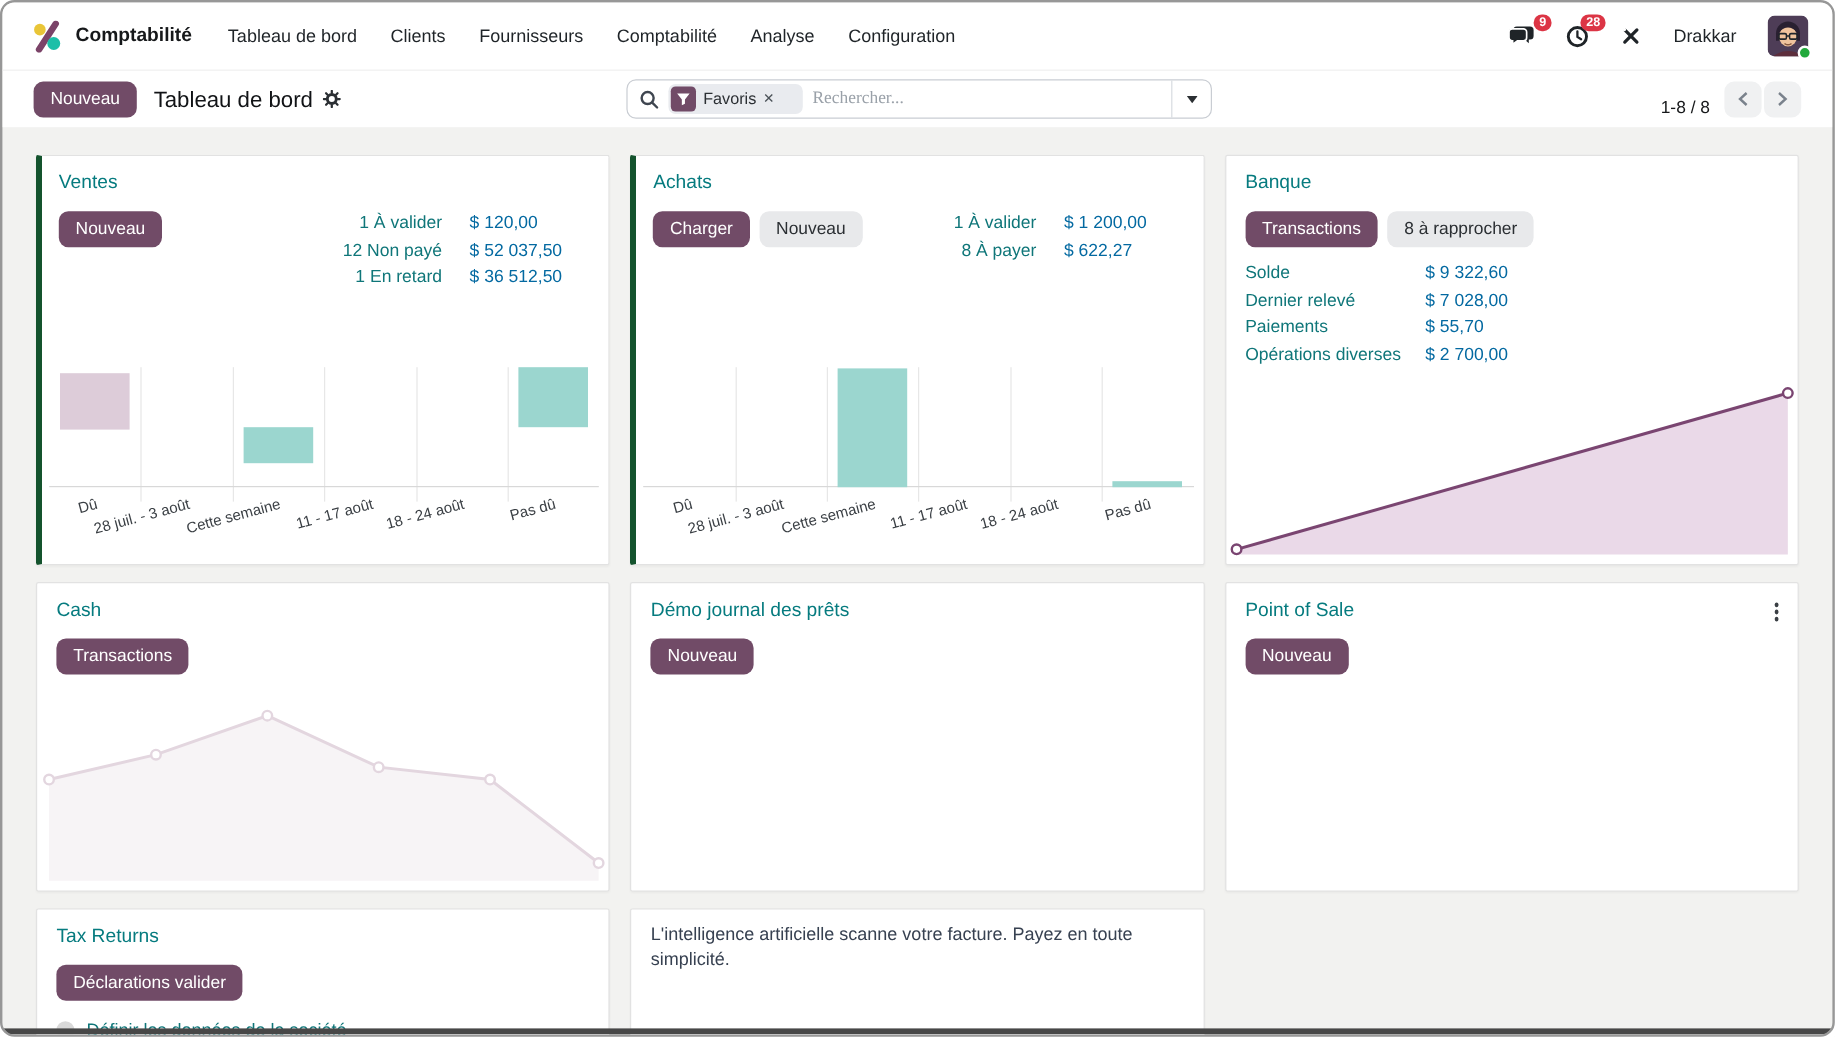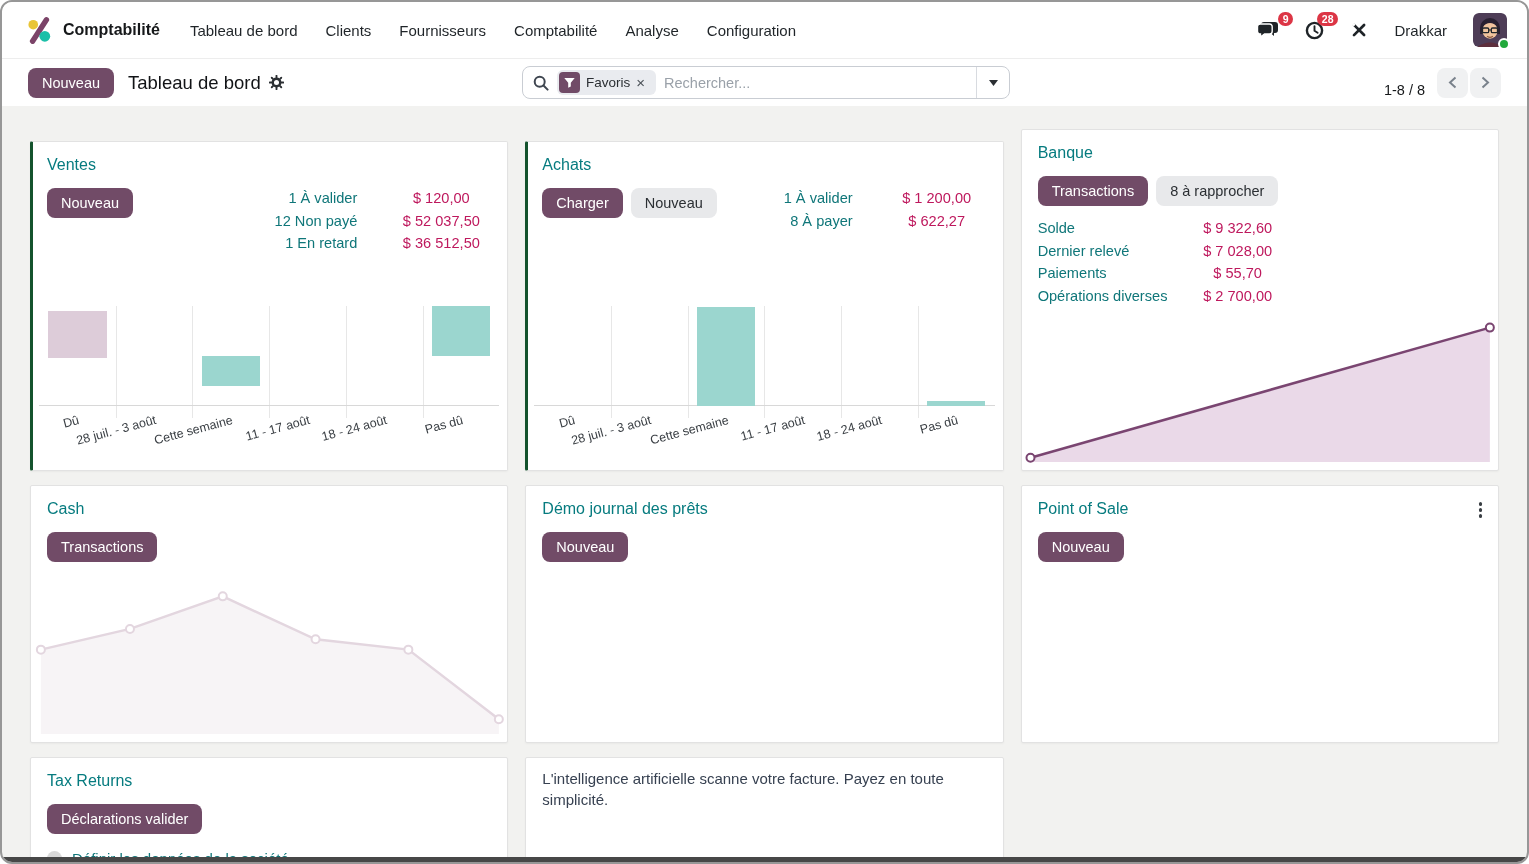--- a/index.html
+++ b/index.html
@@ -34,51 +34,51 @@
   .btn { border:none; border-radius:8px; font-size:14.5px; font-weight:500;
          padding:7px 14px; cursor:pointer; font-family:inherit; white-space:nowrap; }
   .btn-primary { background:#714B67; color:#fff; }
   .btn-secondary { background:#e8e9eb; color:#2b2f33; }
   .cp-title { display:flex; align-items:center; gap:8px; margin-left:14px;
               font-size:18.5px; color:#111316; }
   .searchbar { position:absolute; left:520px; top:7px; width:488px; height:33px;
                background:#fff; border:1px solid #c9cdd3; border-radius:8px;
                display:flex; align-items:center; padding:0 0 0 10px; }
   .facet { display:flex; align-items:center; gap:6px; background:#e9ebef;
-           border-radius:6px; padding:2px 11px 2px 2px; margin-left:8px; height:25px; }
+           border-radius:6px; padding:2px 24px 2px 2px; margin-left:8px; height:25px; }
   .facet-funnel { width:21px; height:21px; background:#714B67; border-radius:4px;
                   display:flex; align-items:center; justify-content:center; }
   .facet-label { font-size:13.5px; color:#2b2f33; }
   .facet-x { font-size:15px; color:#4b5258; cursor:pointer; line-height:1; }
   .search-input { flex:1; border:none; outline:none; font-size:14.5px; margin-left:8px;
-                  color:#333; font-family:Liberation Sans, sans-serif; background:transparent; }
+                  color:#333; font-family:Liberation Serif, serif; background:transparent; }
   .search-input::placeholder { color:#9aa1a9; }
   .search-toggle { width:33px; height:100%; border-left:1px solid #d8dbe0;
                    display:flex; align-items:center; justify-content:center; cursor:pointer; }
   .pager { margin-left:auto; display:flex; align-items:flex-end; gap:12px; }
   .pager-text { font-size:14.5px; color:#16181a; }
   .pager-btns { display:flex; gap:2px; }
   .pager-btn { width:31px; height:30px; background:#f0f1f2; border:none; border-radius:8px;
                display:flex; align-items:center; justify-content:center; cursor:pointer; }
 
   
   .content { padding:23px 28px 0; display:grid; grid-template-columns:repeat(3,1fr);
              grid-template-rows:342px 258px 300px; gap:14px 17px; }
   .card { background:#fff; border:1px solid #e2e2e2; border-radius:2px;
           box-shadow:0 1px 2px rgba(0,0,0,.04); padding:14px 16px;
           display:flex; flex-direction:column; position:relative; overflow:hidden; }
-  .card.ribbon { border-left:3px solid #14532d; padding-left:14px;margin-top:12px; }
+  .card.ribbon { border-left:5px solid #14532d; padding-left:14px; }
   .card-title { font-size:16px; color:#067b7f; margin-bottom:14px; font-weight:500; }
   .card-head { display:flex; align-items:flex-start; }
   .btn-row { display:flex; gap:8px; }
   .stats { margin-left:auto; display:flex; flex-direction:column; gap:1px; }
-  .stat-row { display:flex; justify-content:flex-end; gap:34px; font-size:14.6px;
+  .stat-row { display:flex; justify-content:flex-end; gap:23px; font-size:14.6px;
               line-height:21.5px; }
   .stat-label { color:#0f7679; cursor:pointer; }
-  .stat-value { color:#be185d; min-width:100px; text-align:center; }
+  .stat-value { color:#0369a1; min-width:100px; text-align:left; }
   .stats-left { margin-top:12px; width:250px; display:flex; flex-direction:column; gap:1px; }
   .stats-left .stat-row { justify-content:space-between; gap:10px; }
   .kebab { position:absolute; top:12px; right:12px; display:flex; flex-direction:column;
            gap:2.5px; padding:4px; cursor:pointer; }
   .kebab i { width:3.5px; height:3.5px; border-radius:50%; background:#3a3f44; }
 
   
   .bar-chart { margin:8px -8px 0; margin-top:auto; }
   .bar-plot { position:relative; height:100px; }
   .bar-plot .axis { position:absolute; left:0; right:0; bottom:0; height:1px; background:#d8d8d8; }

